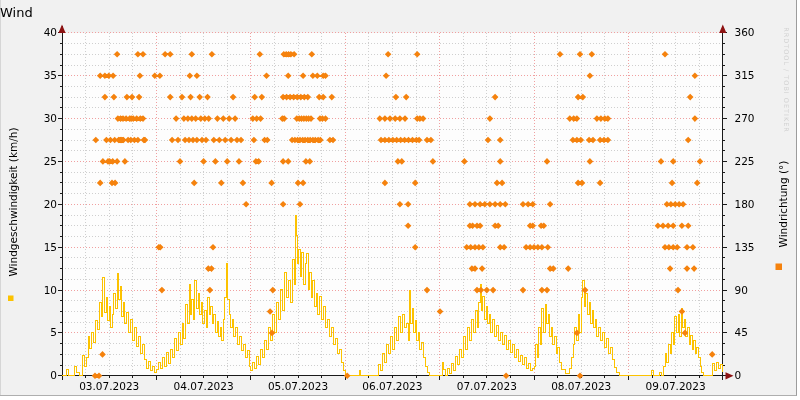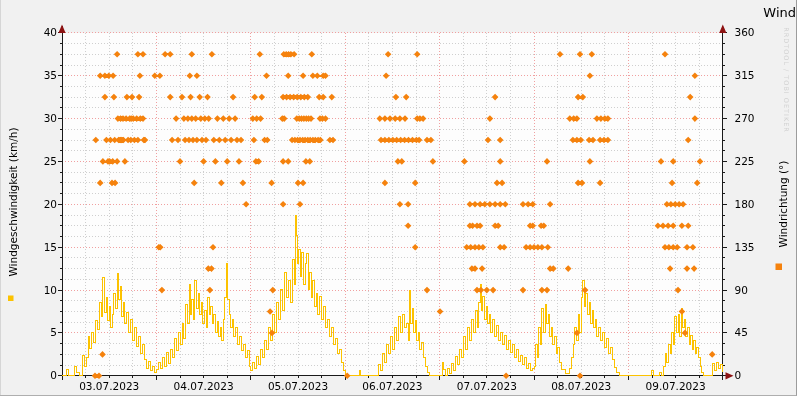--- a/index.html
+++ b/index.html
@@ -1,21 +1,21 @@
 <!DOCTYPE html>
 <html><head>
 <meta charset="utf-8">
 <style>
   html,body{margin:0;padding:0;background:#ffffff;}
   #screen{position:relative;width:800px;height:400px;background:#ffffff;overflow:hidden;
           font-family:"DejaVu Sans",sans-serif;}
   #surface{position:absolute;left:0;top:0;width:796px;height:395px;background:#f1f1f1;
            border-right:1px solid #9c9c9c;border-bottom:1px solid #aeaeae;}
   #surface:before{content:"";position:absolute;left:0;top:0;width:1px;height:100%;background:#d6d6d6;}
-  #chart-title{position:absolute;left:0;top:5px;width:100%;text-align:right;
+  #chart-title{position:absolute;left:0;top:5px;width:100%;text-align:left;
                font-size:13px;color:#000;}
   .vlabel{position:absolute;white-space:nowrap;font-size:10.5px;color:#000;}
   #ylabel-left{left:13px;top:202px;transform:translate(-50%,-50%) rotate(-90deg);}
   #ylabel-right{left:783px;top:204px;transform:translate(-50%,-50%) rotate(-90deg);}
   #watermark{position:absolute;left:786px;top:80px;transform:translate(-50%,-50%) rotate(90deg);
              white-space:nowrap;font-size:6.5px;letter-spacing:1px;color:#d2d2d2;}
   svg{position:absolute;left:0;top:0;}
   svg text{font-family:"DejaVu Sans",sans-serif;}
 </style>
 </head>

